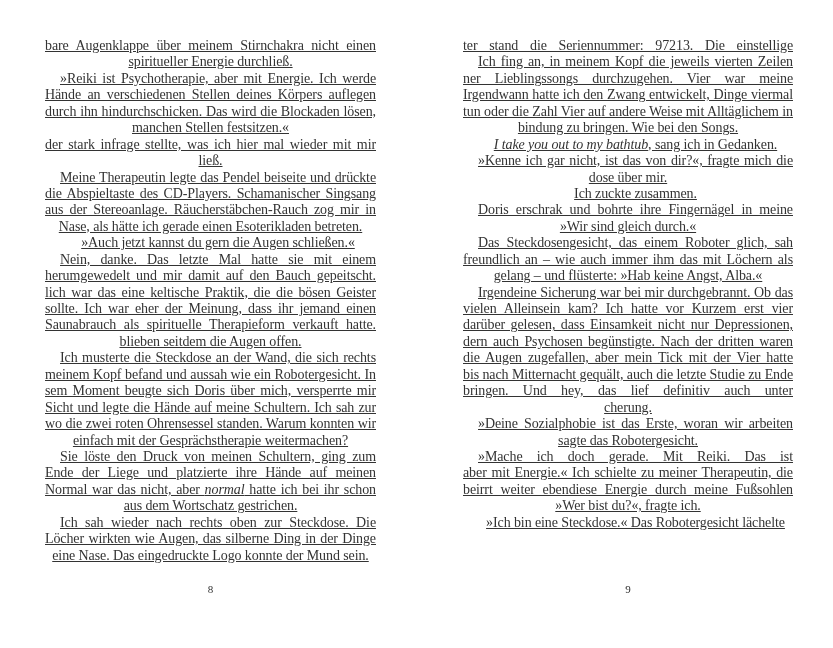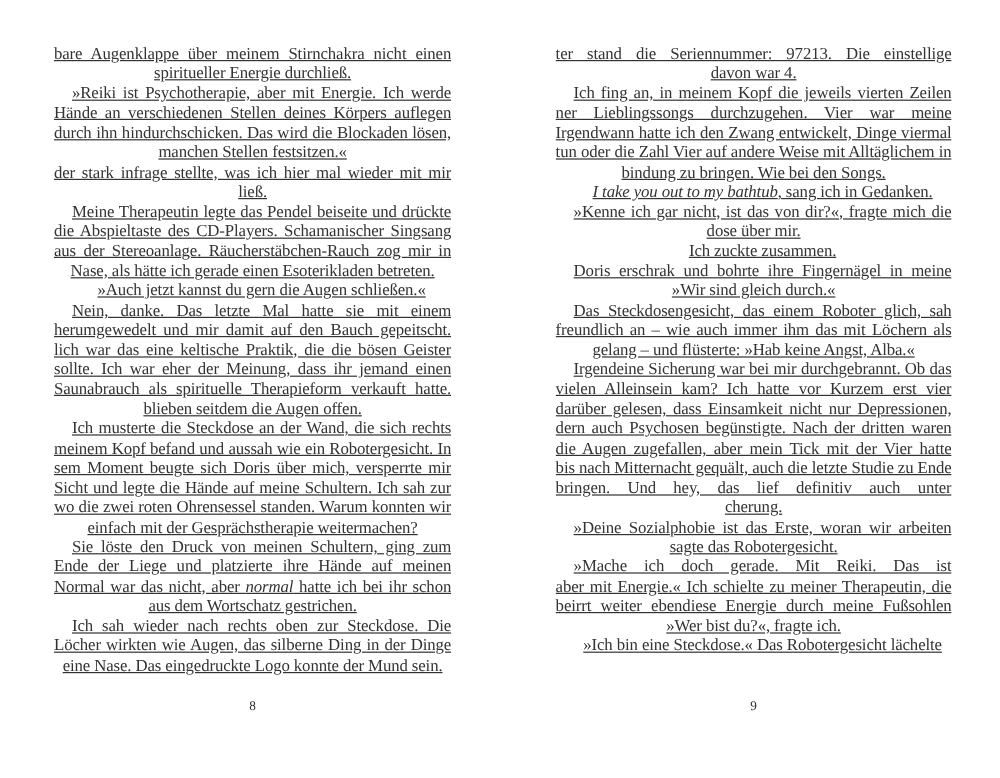--- a/index.html
+++ b/index.html
@@ -114,21 +114,20 @@
           <div class="line last"><span>eine Nase. Das eingedruckte Logo konnte der Mund sein. Darun-</span></div>
         </div>
       </div>
     <div class="page-number left">8</div>
   </div>
 
   <div class="page-right">
     <div class="text-block right">
         <div class="paragraph">
           <div class="line j"><span>ter stand die Seriennummer: 97213. Die einstellige Quersumme</span></div>
-          <div class="line last"><span>davon war 4.</span></div>
         </div>
         <div class="paragraph">
           <div class="line j indent"><span>Ich fing an, in meinem Kopf die jeweils vierten Zeilen mei-</span></div>
           <div class="line j"><span>ner Lieblingssongs durchzugehen. Vier war meine Glückszahl.</span></div>
           <div class="line j"><span>Irgendwann hatte ich den Zwang entwickelt, Dinge viermal zu</span></div>
           <div class="line j"><span>tun oder die Zahl Vier auf andere Weise mit Alltäglichem in Ver-</span></div>
           <div class="line last"><span>bindung zu bringen. Wie bei den Songs.</span></div>
         </div>
         <div class="paragraph">
           <div class="line last indent"><i>I take you out to my bathtub</i><span>, sang ich in Gedanken.</span></div>

